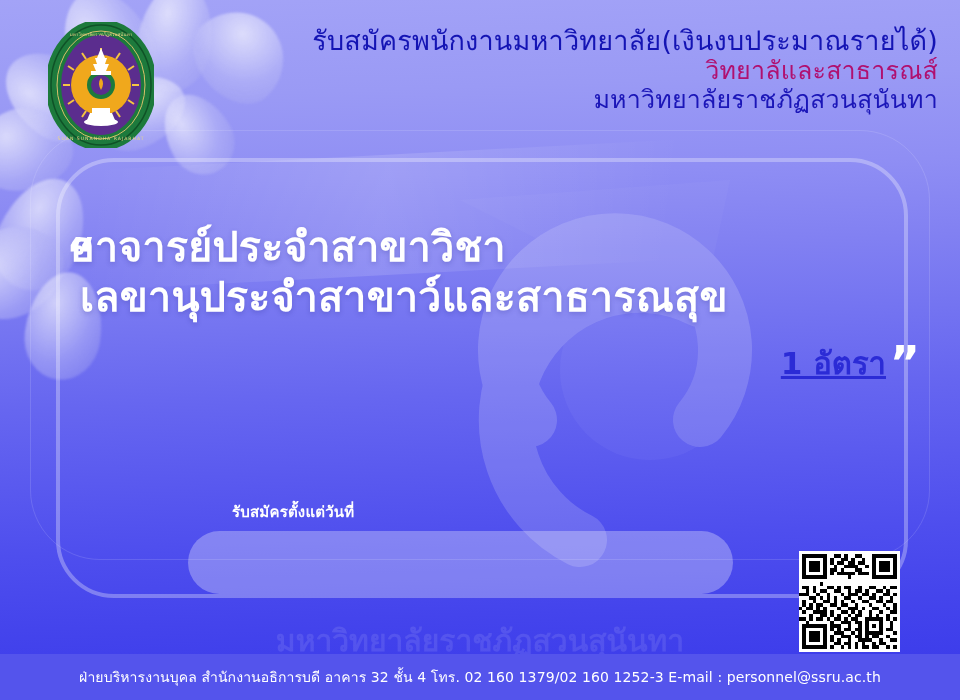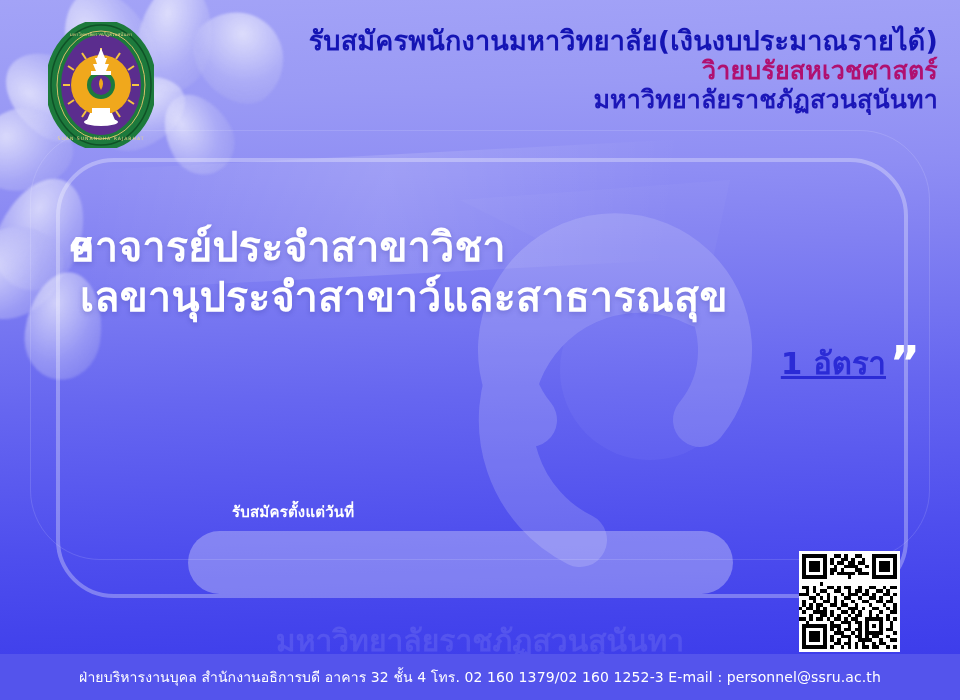--- a/index.html
+++ b/index.html
@@ -101,21 +101,21 @@
 
   
   .header-block {
     position: absolute;
     right: 22px;
     top: 26px;
     text-align: right;
     line-height: 1.08;
   }
   .hline {
-    font-weight: bold;
+    font-weight: normal;
     letter-spacing: .2px;
     white-space: nowrap;
     margin-bottom: 2px;
     margin-left: 16px;
   }
   .hline.l1 { font-size: 27px; color: #1414b4; }
   .hline.l2 { font-size: 27px; color: #1414b4; }
   .hline.l3 { font-size: 25px; color: #b01070; }
   .hline.l4 { font-size: 25px; color: #b01070; }
   .hline.l5 { font-size: 25px; color: #1b16b8; }
@@ -294,21 +294,21 @@
     <ellipse cx="53" cy="63" rx="50" ry="60" fill="none" stroke="#0f5227" stroke-width="1.5"></ellipse>
     <ellipse cx="53" cy="63" rx="44" ry="54" fill="none" stroke="#d9c06a" stroke-width="1"></ellipse>
     <g fill="#e8d489" font-size="4.6" font-family="DejaVu Sans, sans-serif">
       <text x="53" y="14" text-anchor="middle">มหาวิทยาลัยราชภัฏสวนสุนันทา</text>
       <text x="53" y="118" text-anchor="middle" letter-spacing="1">SUAN SUNANDHA RAJABHAT</text>
     </g>
   </svg>
 
   <div class="header-block">
     <div class="hline l1">รับสมัครพนักงานมหาวิทยาลัย(เงินงบประมาณรายได้)</div>
-    <div class="hline l3">วิายบรัยสหเวชศาสตร์</div>
+    <div class="hline l3">วิทยาลัและสาธารณส์</div>
     <div class="hline l5">มหาวิทยาลัยราชภัฏสวนสุนันทา</div>
   </div>
 
   <div class="title-block">
     <span class="qmark open">“</span>
     <div class="t-line l1">อาจารย์ประจำสาขาวิชา</div>
     <div class="t-line l2">เลขานุประจำสาขาว์และสาธารณสุข</div>
     <div class="t-quantity">1  อัตรา</div>
     <span class="qmark close">”</span>
   </div>

